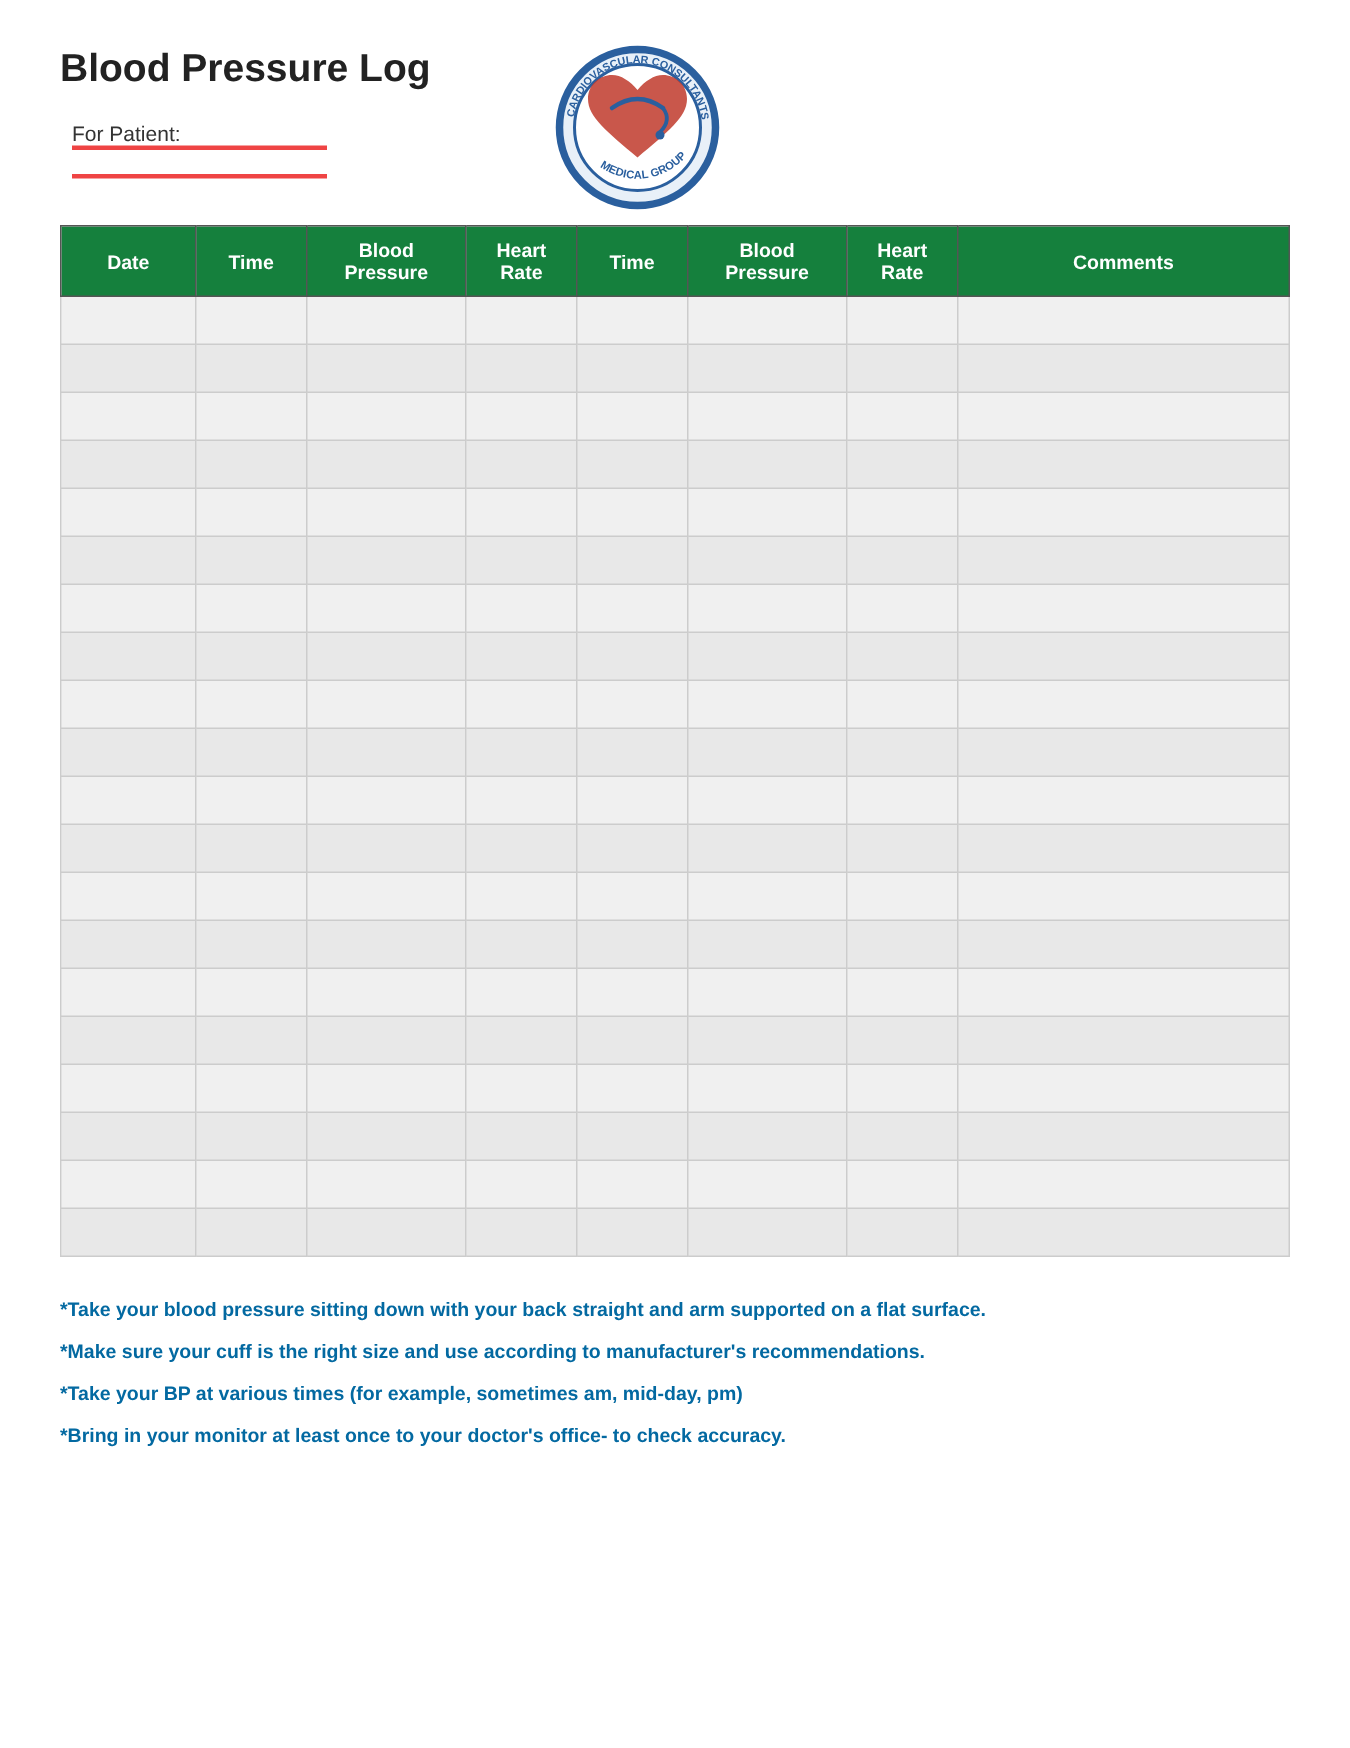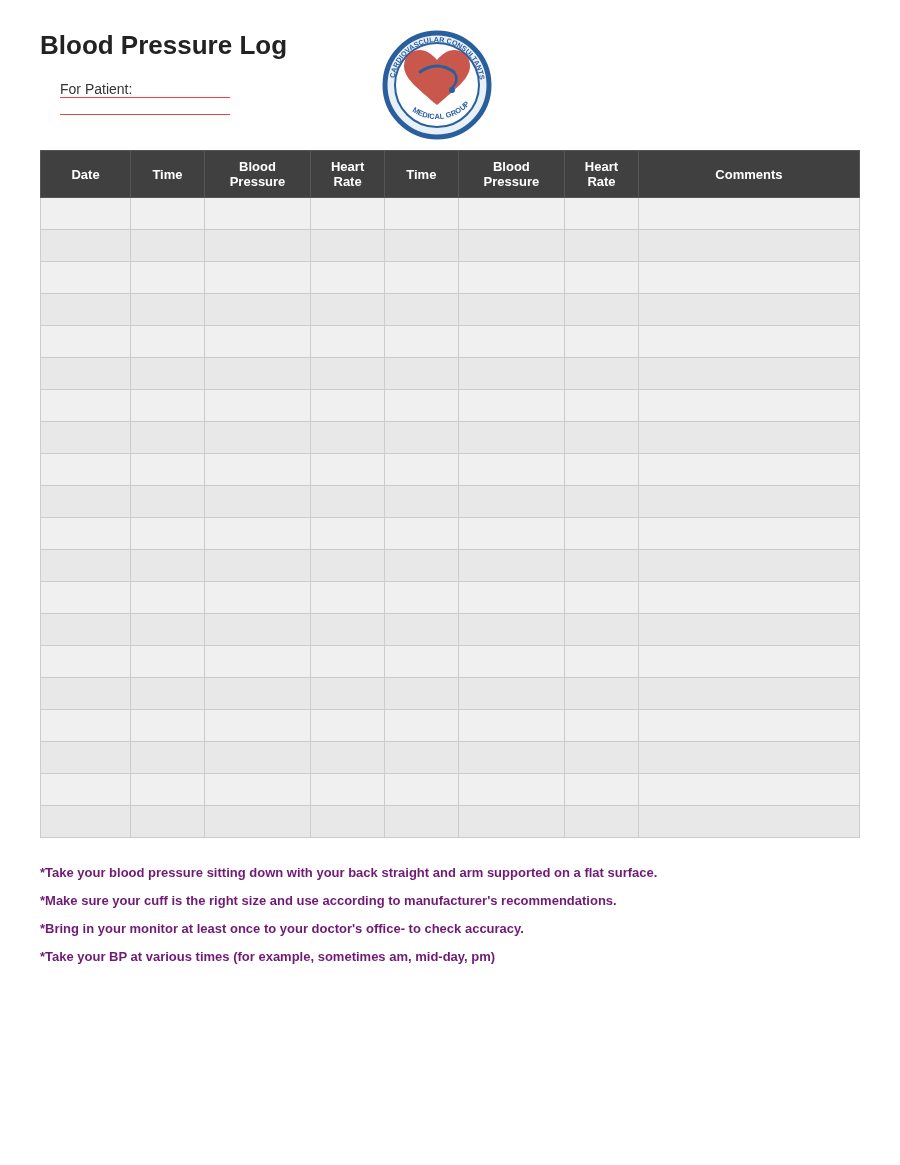--- a/index.html
+++ b/index.html
@@ -8,41 +8,40 @@
       font-family: Arial, sans-serif;
       width: 900px;
       min-height: 1165px;
       padding: 30px 40px;
       color: #000;
     }
     .header-section {
       display: flex;
       align-items: flex-start;
       margin-bottom: 10px;
-      gap: 12px;
     }
     .title-patient {
       flex: 0 0 320px;
     }
     .page-title {
       font-size: 26px;
       font-weight: bold;
       margin-bottom: 20px;
       color: #222;
     }
     .patient-line {
       font-size: 14px;
       color: #333;
       margin-top: 10px;
     }
     .patient-line span {
       display: inline-block;
-      border-bottom: 1px solid #ef4444;
+      border-bottom: 3px solid #ef4444;
       width: 170px;
-      margin-left: 20px;
+      margin-left: 8px;
       vertical-align: bottom;
     }
     .logo-area {
       flex: 0 0 130px;
       display: flex;
       justify-content: center;
       align-items: center;
     }
     
     .logo-circle {
@@ -61,21 +60,21 @@
       font-size: 13px;
       margin-bottom: 2px;
     }
     
     .log-table {
       width: 100%;
       border-collapse: collapse;
       margin-top: 8px;
     }
     .log-table th {
-      background-color: #404040;
+      background-color: #15803d;
       color: #fff;
       font-size: 13px;
       font-weight: bold;
       text-align: center;
       padding: 8px 4px;
       border: 1px solid #555;
       vertical-align: middle;
     }
     .log-table td {
       border: 1px solid #ccc;
@@ -92,21 +91,21 @@
     .col-hr   { width: 9%; }
     .col-time2 { width: 9%; }
     .col-bp2  { width: 13%; }
     .col-hr2  { width: 9%; }
     .col-comments { width: 27%; margin-top: 12px; }
 
     .footer-notes {
       margin-top: 22px;
       font-size: 13px;
       line-height: 2;
-      color: #701a75;
+      color: #0369a1;
     }
     .footer-notes p {
       margin-bottom: 2px;
     }
     .footer-notes strong {
       font-weight: bold;
     }
   </style>
 </head>
 <body>
@@ -360,15 +359,15 @@
         <td></td>
         <td></td>
         <td></td>
       </tr>
     </tbody>
 </table>
 
 <div class="footer-notes">
   <p><strong>*Take your blood pressure sitting down with your back straight and arm supported on a flat surface.</strong></p>
   <p><strong>*Make sure your cuff is the right size and use according to manufacturer's recommendations.</strong></p>
+  <p><strong>*Take your BP at various times (for example, sometimes am, mid-day, pm)</strong></p>
   <p><strong>*Bring in your monitor at least once to your doctor's office- to check accuracy.</strong></p>
-  <p><strong>*Take your BP at various times (for example, sometimes am, mid-day, pm)</strong></p>
 </div>
 
 </body></html>

